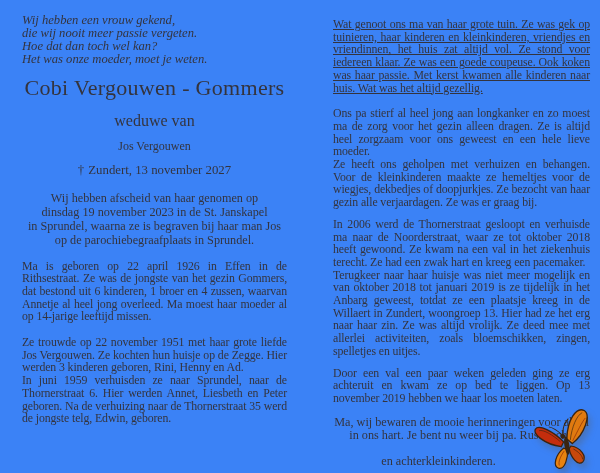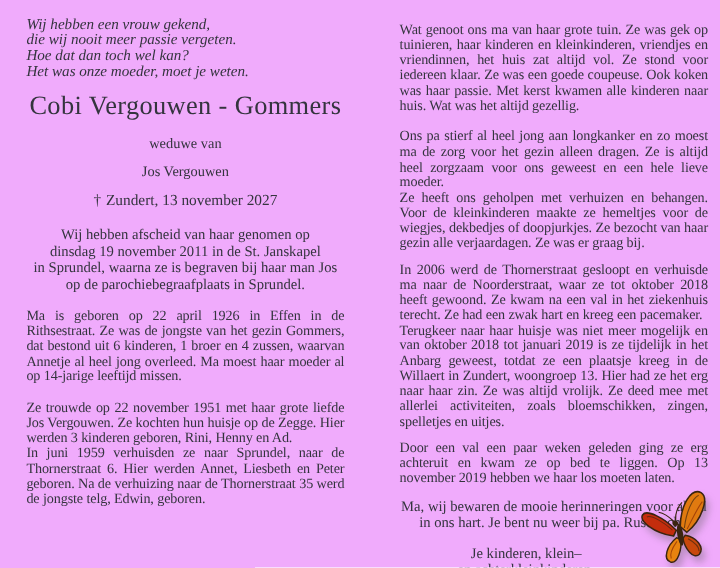--- a/index.html
+++ b/index.html
@@ -4,53 +4,53 @@
 <style>
   html, body {
     margin: 0;
     padding: 0;
     background: #ffffff;
   }
   .card {
     position: relative;
     width: 600px;
     height: 473px;
-    background: #f0abfc;
+    background: #3b82f6;
     color: #34343e;
     font-family: "Liberation Serif", serif;
     overflow: hidden;
     display: flex;
   }
   .col { box-sizing: border-box; }
   .col-left  { width: 300px; padding: 14px 13px 0 22px; }
   .col-right { width: 300px; padding: 18px 10px 0 33px; }
 
   .poem div {
     font-style: italic;
     font-size: 12.6px;
     line-height: 13px;
     white-space: nowrap;
   }
   .intro    { text-align: center; font-size: 13px;  margin-top: 23px; }
   .name     { text-align: center; font-size: 22px;  font-weight: normal;
               letter-spacing: 0.3px; margin: 9px 0 0 0; }
-  .relation { text-align: center; font-size: 12px;  margin-top: 11px; }
+  .relation { text-align: center; font-size: 16px;  margin-top: 11px; }
   .spouse   { text-align: center; font-size: 12px;  margin-top: 9px; }
   .dates    { text-align: center; font-size: 12.8px; line-height: 14.5px; margin-top: 9px; }
   .dates .sym { display: inline-block; margin-right: 4px; }
   .farewell { text-align: center; font-size: 12.2px; line-height: 14px; margin-top: 13px; }
 
   p.para {
     margin: 13px 0 0 0;
     text-align: justify;
     font-size: 11.8px;
     line-height: 12.7px;
     letter-spacing: -0.1px;
   }
-  p.para.first { margin-top: 0; }
+  p.para.first { margin-top: 0; text-decoration: underline; }
   p.para.cont  { margin-top: 0; }
   p.para.gap9  { margin-top: 9px; }
 
   .tribute   { text-align: center; font-size: 12.2px; line-height: 13.5px; margin-top: 11px; }
   .signature { text-align: center; font-size: 12.2px; line-height: 13.5px; margin-top: 12px;
                padding-right: 46px; }
 
   .butterfly {
     position: absolute;
     right: 0px;
@@ -80,21 +80,21 @@
     <div class="relation">weduwe van</div>
 
     <div class="spouse">Jos Vergouwen</div>
 
     <div class="dates">
       <div><span class="sym">†</span><span>Zundert, 13 november 2027</span></div>
     </div>
 
     <div class="farewell">
       <div>Wij hebben afscheid van haar genomen op</div>
-      <div>dinsdag 19 november 2011 in de St. Janskapel</div>
+      <div>dinsdag 19 november 2023 in de St. Janskapel</div>
       <div>in Sprundel, waarna ze is begraven bij haar man Jos</div>
       <div>op de parochiebegraafplaats in Sprundel.</div>
     </div>
 
     <p class="para">Ma is geboren op 22 april 1926 in Effen in de Rithsestraat. Ze was de jongste van het gezin Gommers, dat bestond uit 6 kinderen, 1 broer en 4 zussen, waarvan Annetje al heel jong overleed. Ma moest haar moeder al op 14-jarige leeftijd missen.</p>
     <p class="para">Ze trouwde op 22 november 1951 met haar grote liefde Jos Vergouwen. Ze kochten hun huisje op de Zegge. Hier werden 3 kinderen geboren, Rini, Henny en Ad.</p>
     <p class="para cont">In juni 1959 verhuisden ze naar Sprundel, naar de Thornerstraat 6. Hier werden Annet, Liesbeth en Peter geboren. Na de verhuizing naar de Thornerstraat 35 werd de jongste telg, Edwin, geboren.</p>
   </div>
 
   <div class="col col-right">
@@ -104,21 +104,20 @@
     <p class="para gap9">In 2006 werd de Thornerstraat gesloopt en verhuisde ma naar de Noorderstraat, waar ze tot oktober 2018 heeft gewoond. Ze kwam na een val in het ziekenhuis terecht. Ze had een zwak hart en kreeg een pacemaker.</p>
     <p class="para cont">Terugkeer naar haar huisje was niet meer mogelijk en van oktober 2018 tot januari 2019 is ze tijdelijk in het Anbarg geweest, totdat ze een plaatsje kreeg in de Willaert in Zundert, woongroep 13. Hier had ze het erg naar haar zin. Ze was altijd vrolijk. Ze deed mee met allerlei activiteiten, zoals bloemschikken, zingen, spelletjes en uitjes.</p>
     <p class="para gap9">Door een val een paar weken geleden ging ze erg achteruit en kwam ze op bed te liggen. Op 13 november 2019 hebben we haar los moeten laten.</p>
 
     <div class="tribute">
       <div>Ma, wij bewaren de mooie herinneringen voor altijd</div>
       <div>in ons hart. Je bent nu weer bij pa. Rust zacht.</div>
     </div>
 
     <div class="signature">
-      <div>Je kinderen, klein–</div>
       <div>en achterkleinkinderen.</div>
     </div>
   </div>
 
   <svg class="butterfly" viewBox="0 0 66 64" xmlns="http://www.w3.org/2000/svg" aria-hidden="true">
     <g transform="rotate(-16 33 36)">
 
       <path d="M30 34 C23 21 11 10 6.5 14 C2.5 18 11 31 26.5 38 Z" fill="#c42d0d" stroke="#3a2410" stroke-width="1.3"></path>
       <path d="M27 33 C22 25 14 16 9.5 16.5" fill="none" stroke="#3a2410" stroke-width="0.9" opacity="0.65"></path>
 

